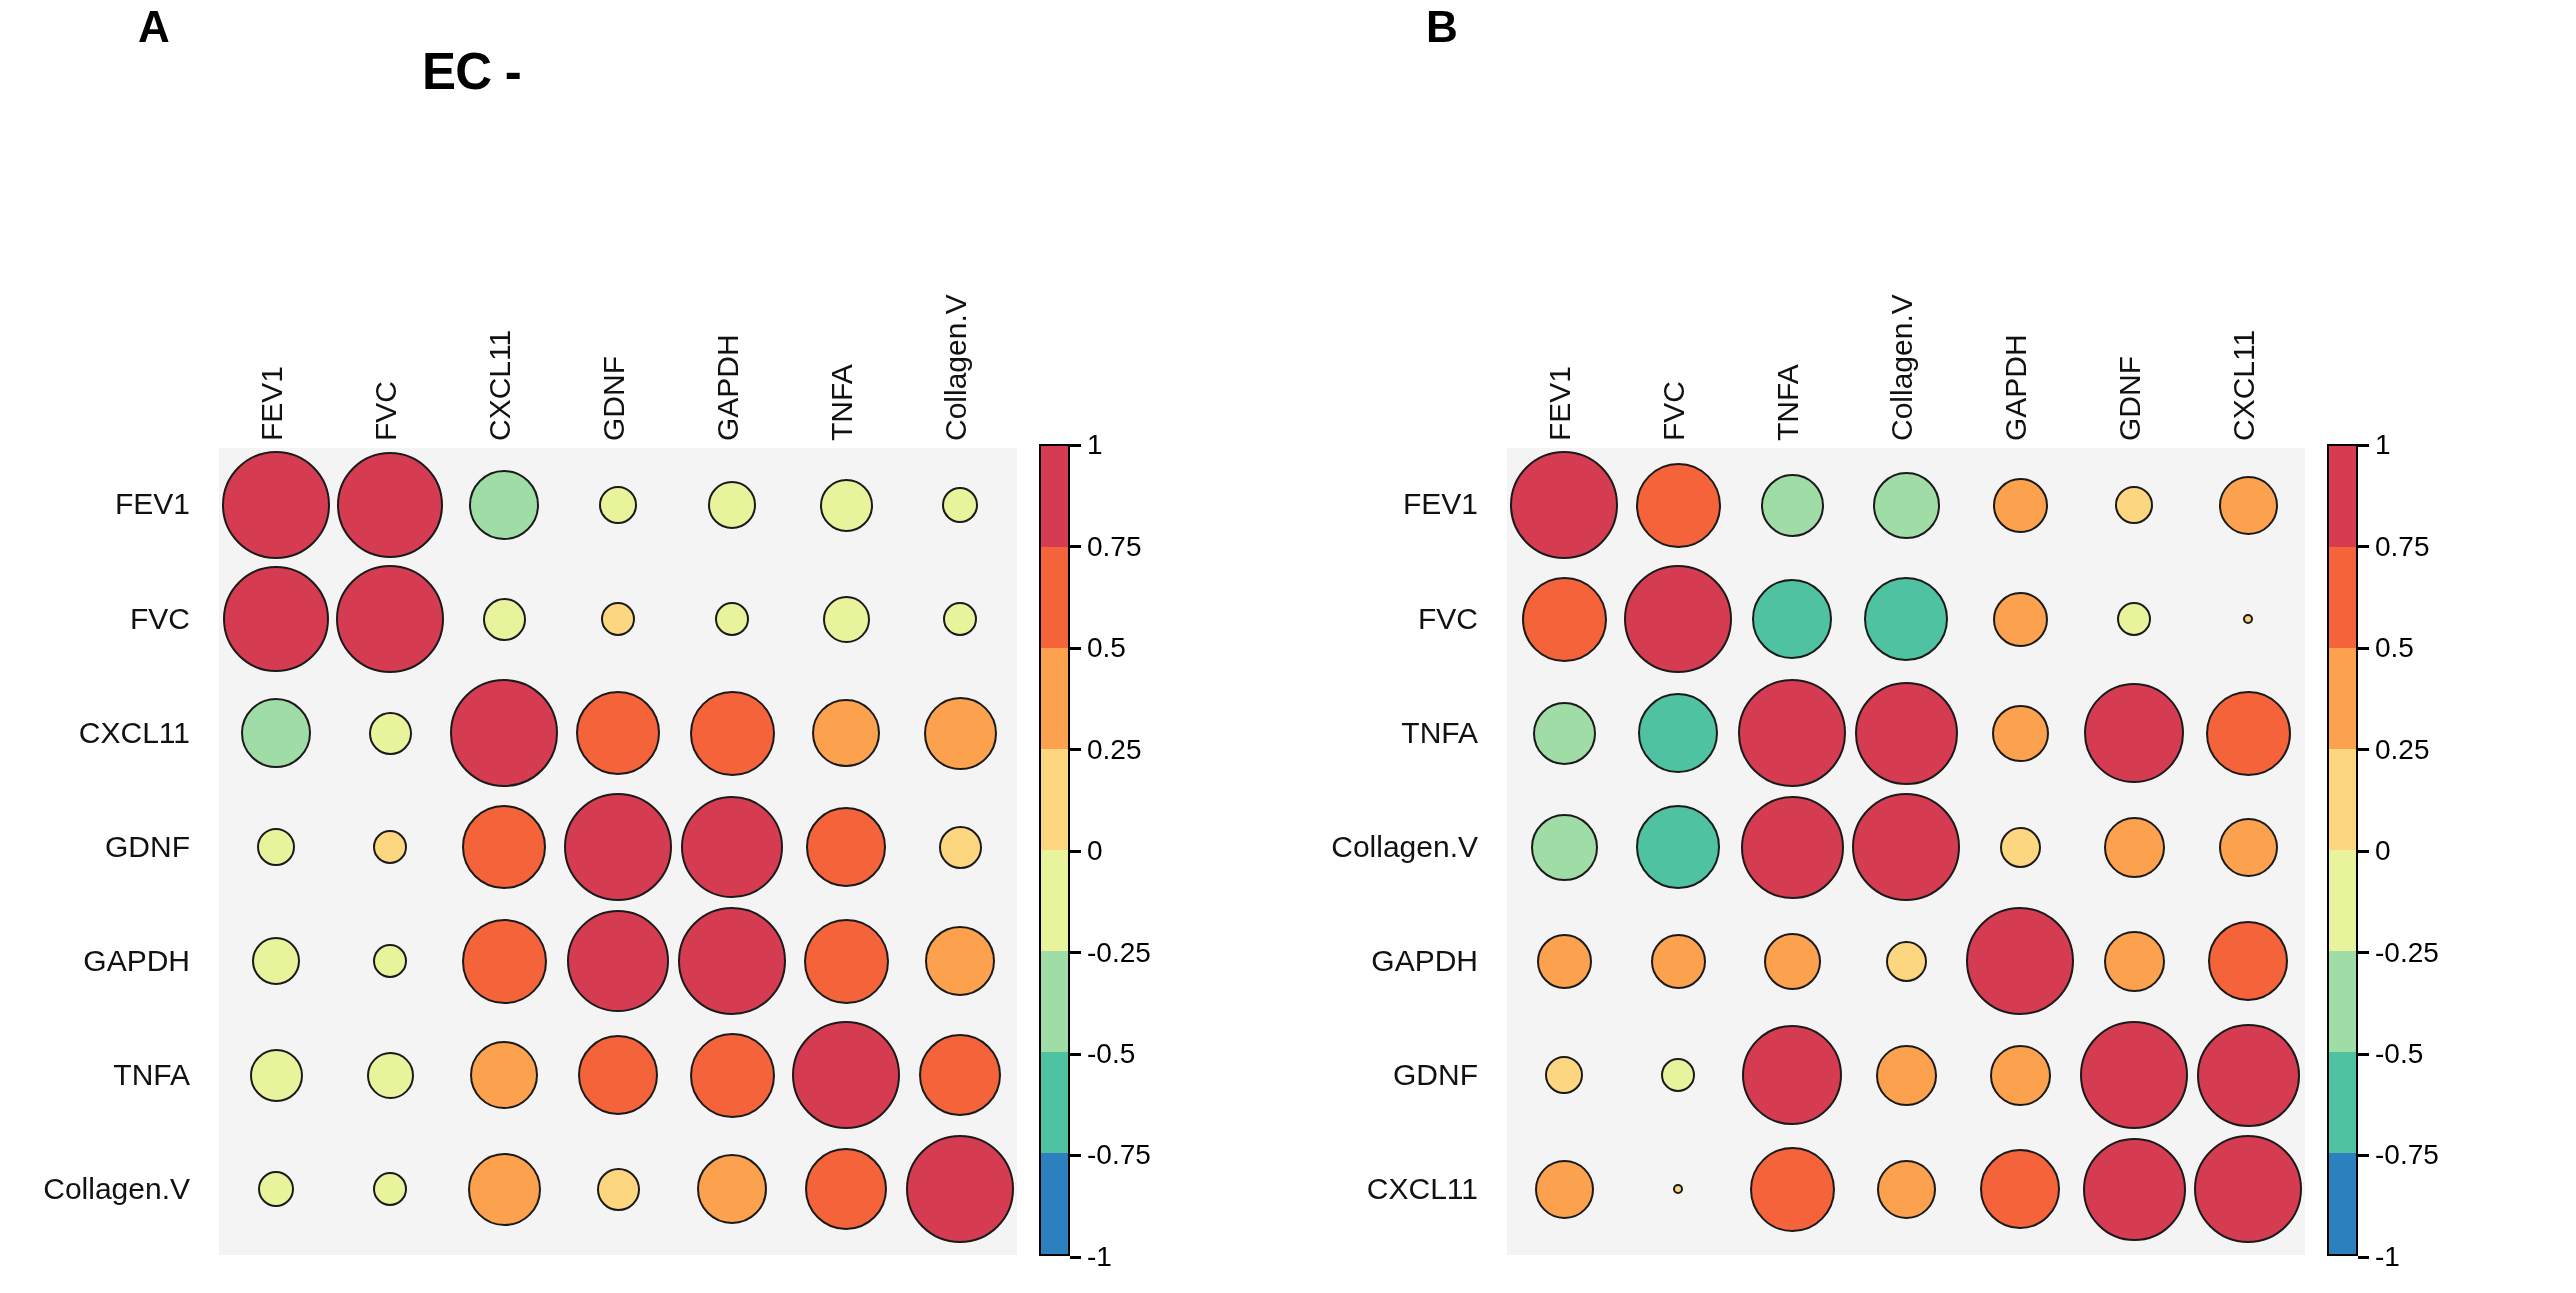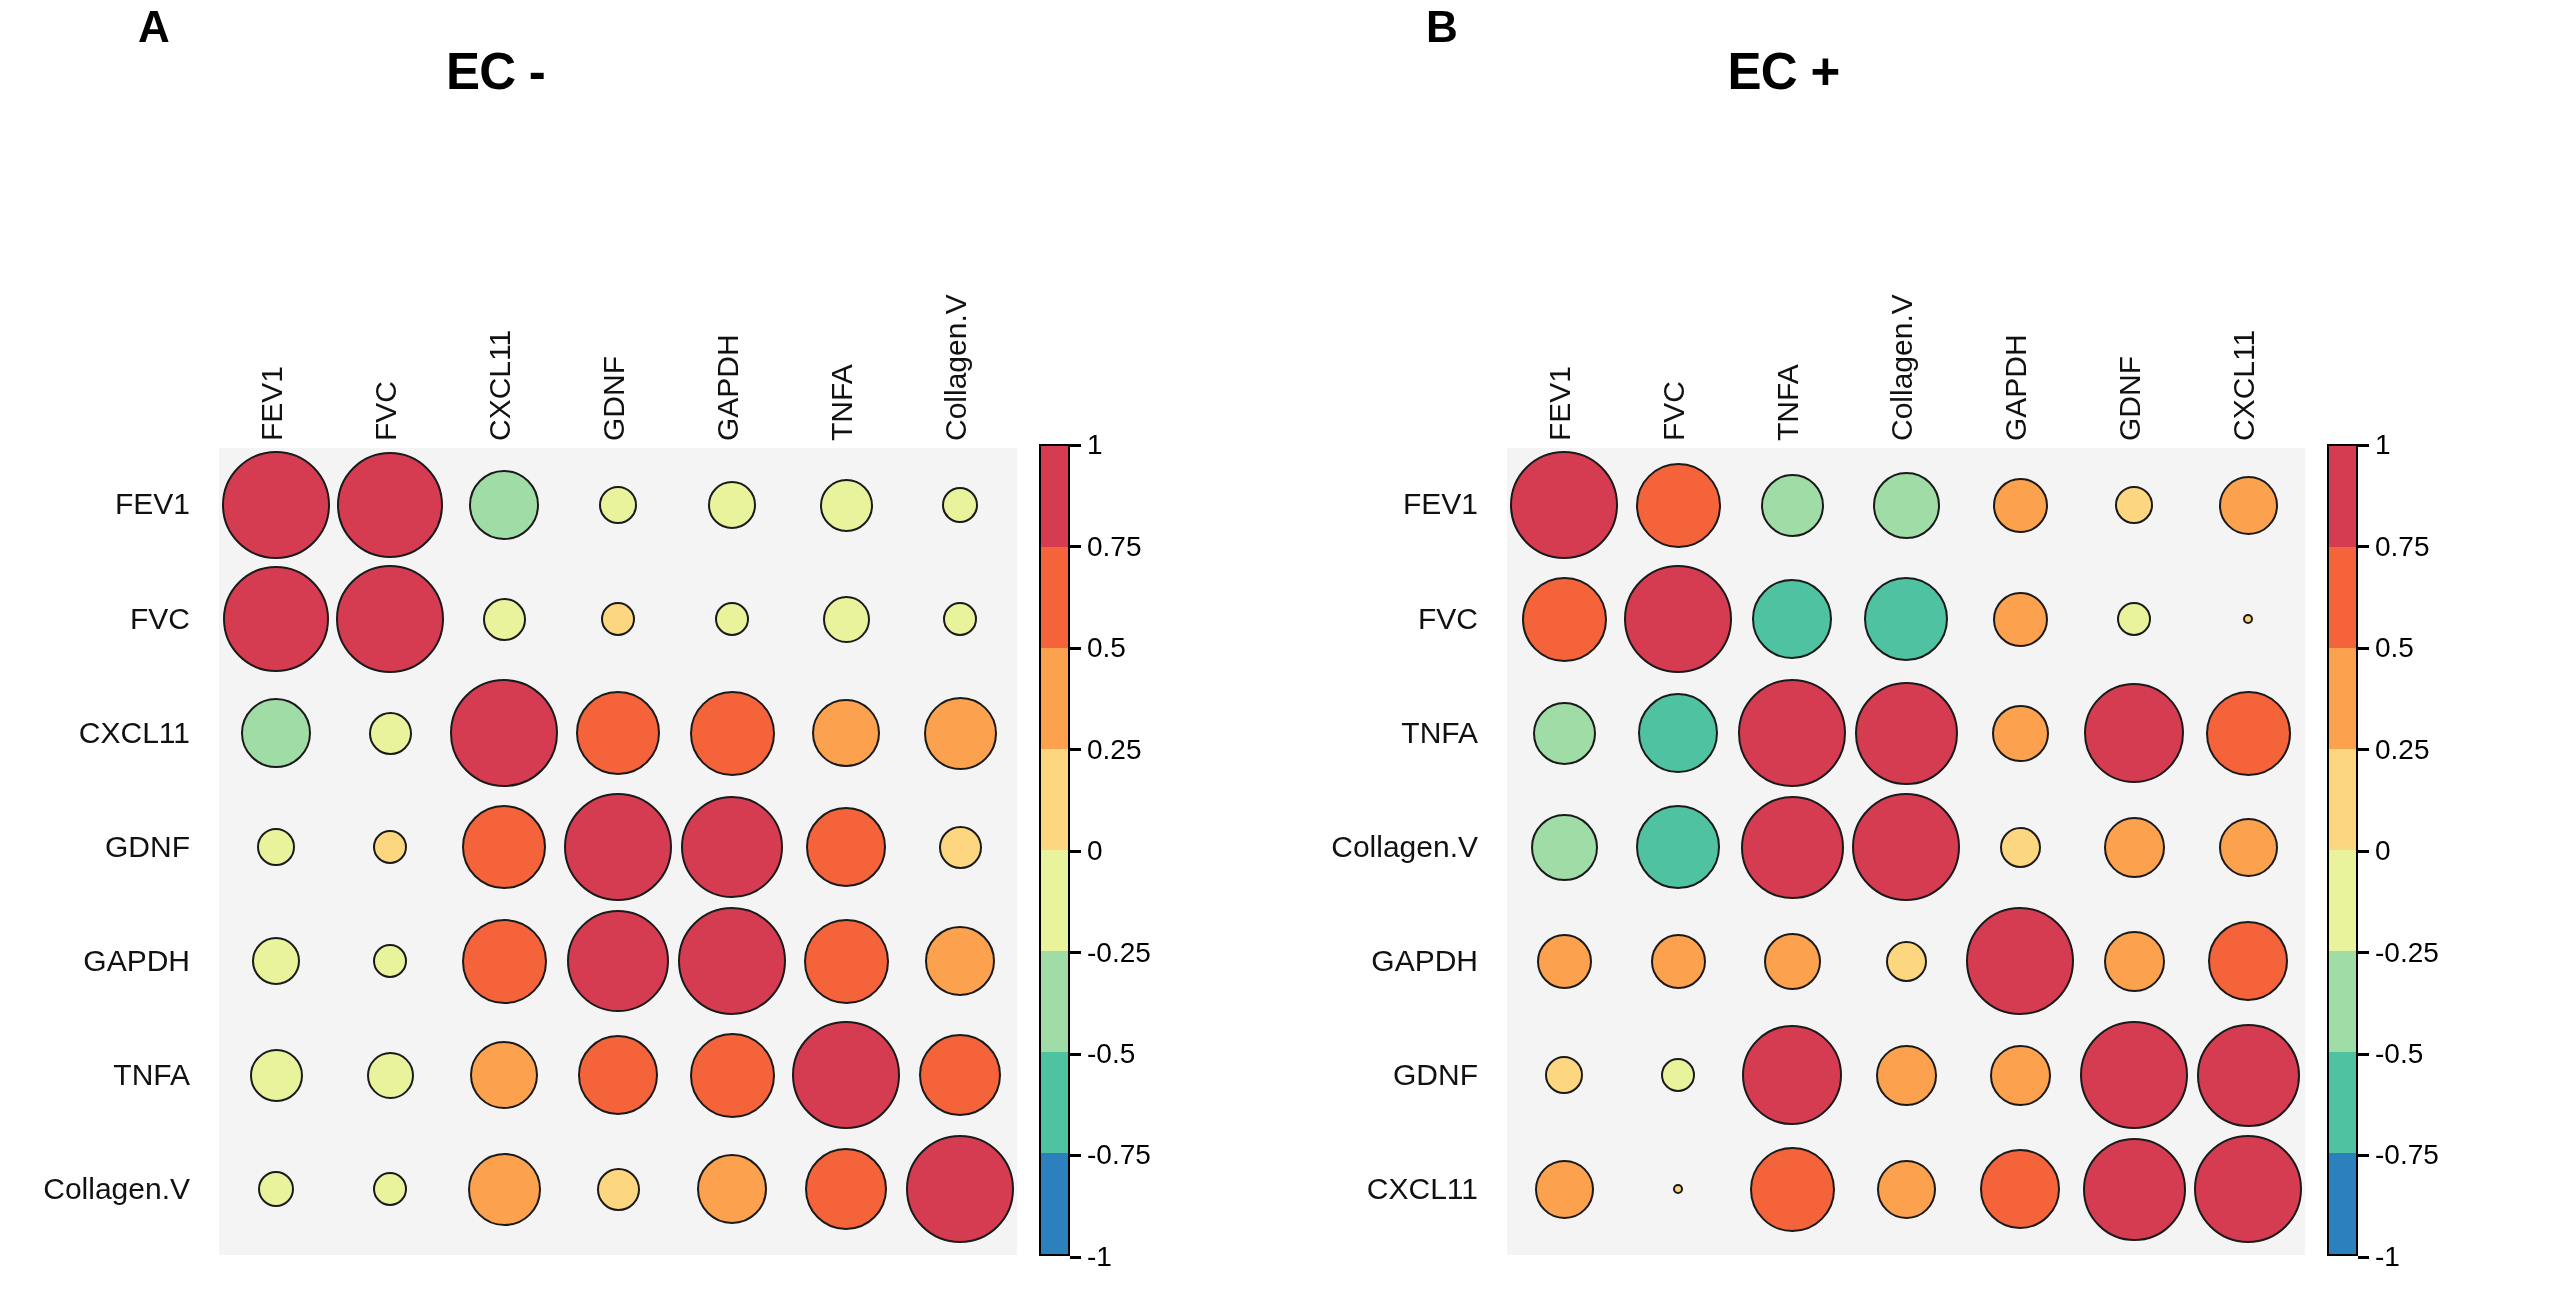--- a/index.html
+++ b/index.html
@@ -38,21 +38,20 @@
     position: absolute;
     top: 42px;
     width: 943px;
     left: 0px;
     text-align: center;
     font-size: 51px;
     font-weight: bold;
     letter-spacing: -0.7px;
     color: #000;
     font-family: "Liberation Sans", sans-serif;
-    margin-left: 24px;
   }
 
   
   .matrix-area {
     position: absolute;
     left: 219px;
     top: 448px;
     width: 798px;
     height: 807px;
     background: #F4F4F4;
@@ -377,21 +376,20 @@
         <div class="cb-tick-label" style="top: 711px;">-0.75</div>
         <div class="cb-tick" style="top: 812px;"></div>
         <div class="cb-tick-label" style="top: 813px;">-1</div>
       </div>
   </div>
 </div>
 
 <div class="panel" id="panel-b">
 
   <div class="panel-letter">B</div>
-  <div class="panel-title">EC +</div>
 
   <div class="col-labels" id="colB">
       <div style="position: absolute; left: 0px; bottom: 0px; width: 114px; height: 100%;">
         <div class="col-label-inner" style="left: 68px;">FEV1</div>
       </div>
       <div style="position: absolute; left: 114px; bottom: 0px; width: 114px; height: 100%;">
         <div class="col-label-inner" style="left: 68px;">FVC</div>
       </div>
       <div style="position: absolute; left: 228px; bottom: 0px; width: 114px; height: 100%;">
         <div class="col-label-inner" style="left: 68px;">TNFA</div>

